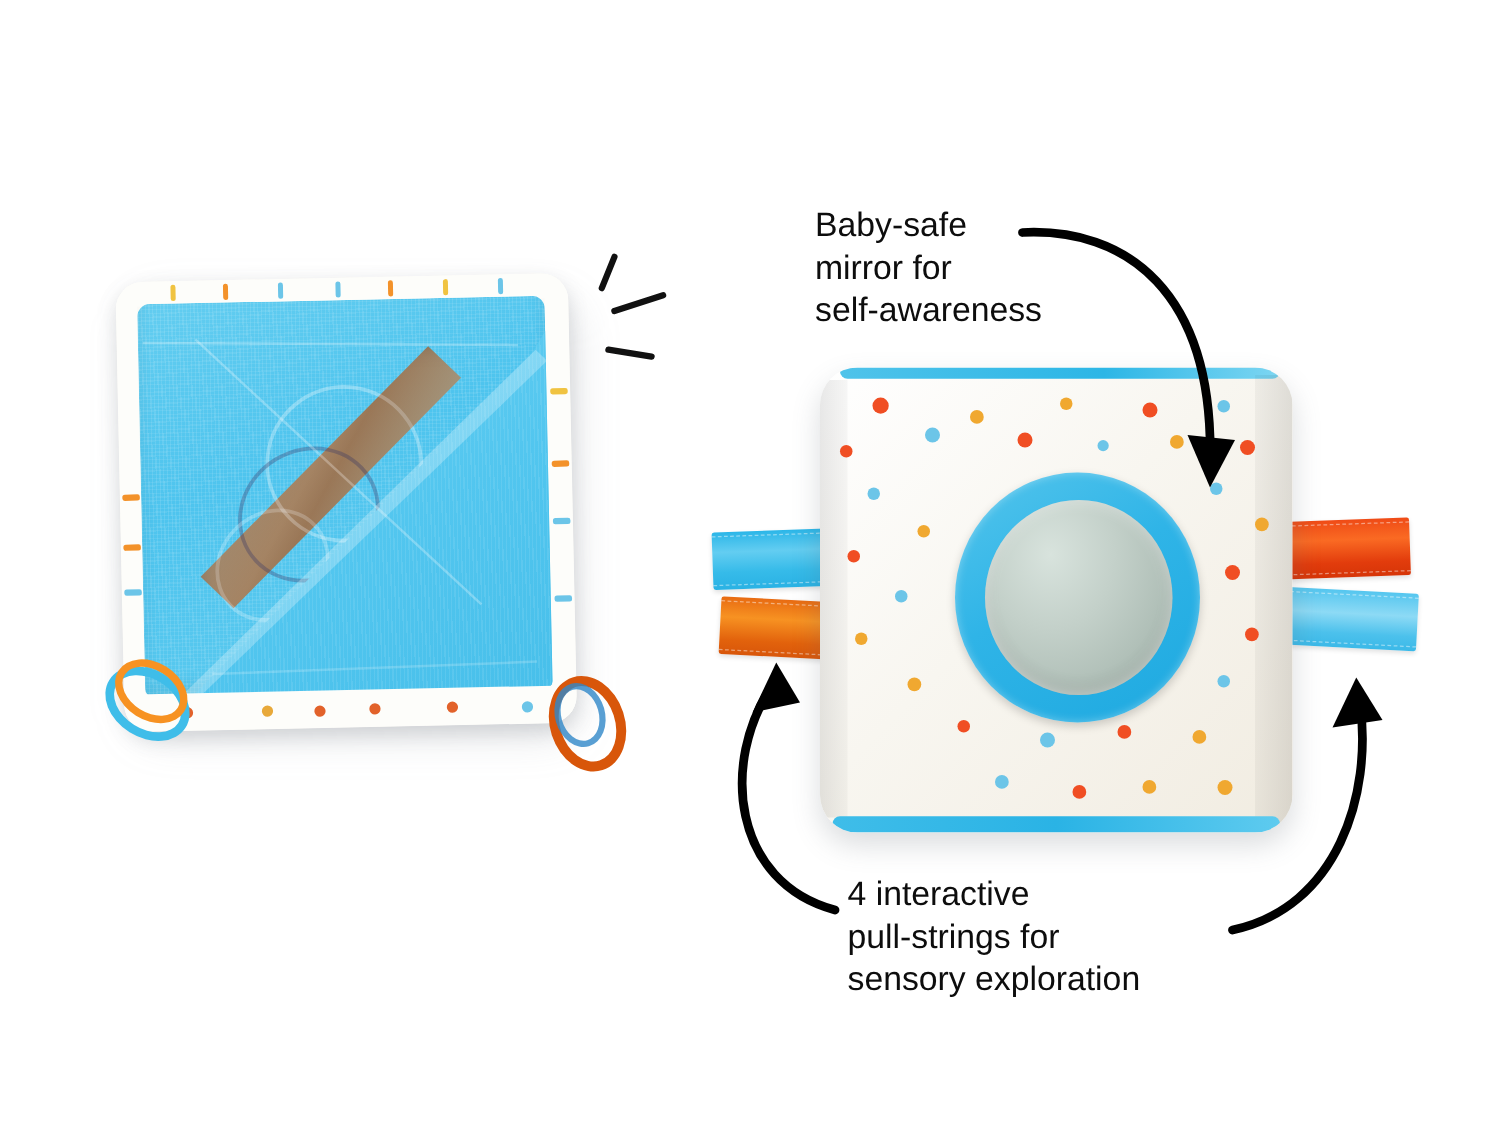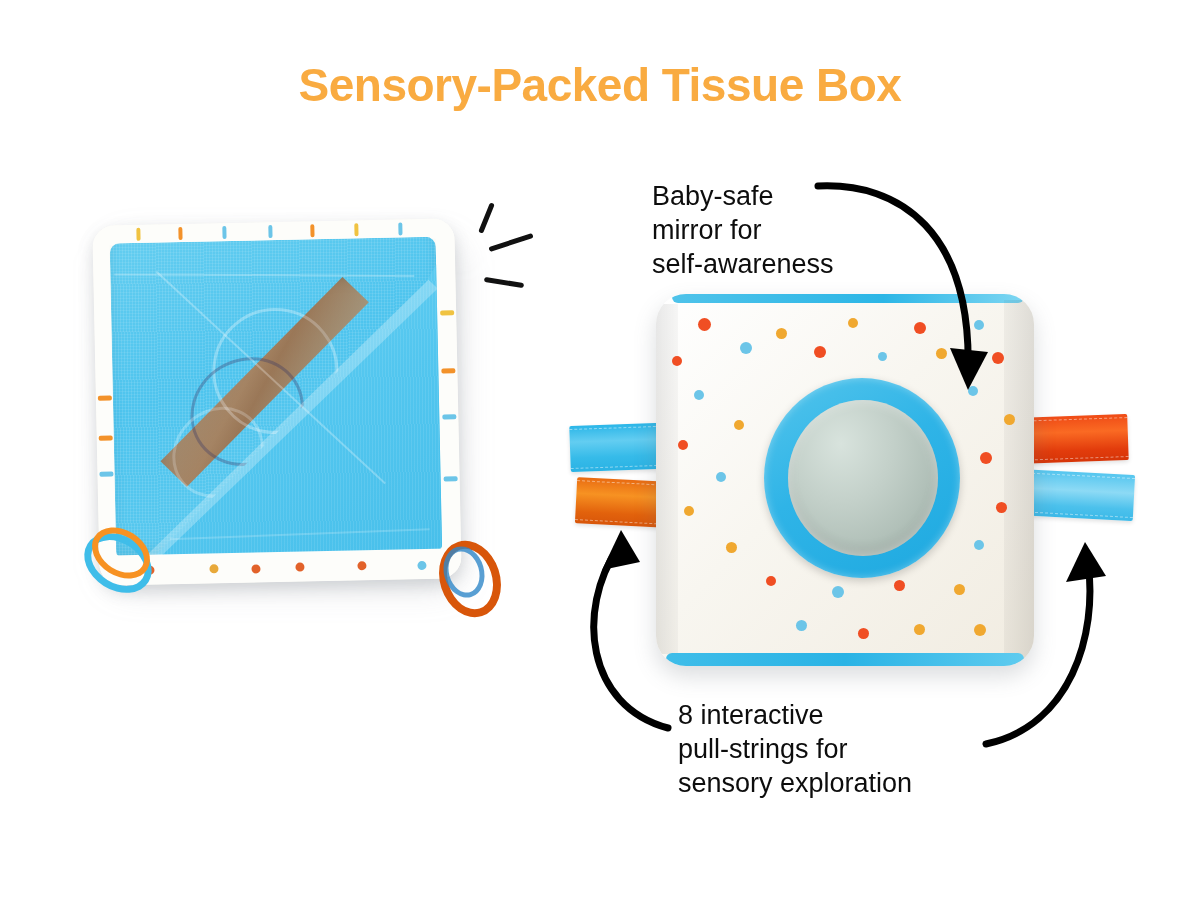--- a/index.html
+++ b/index.html
@@ -37,21 +37,21 @@
   
   .caption {
     position: absolute;
     color: #0d0d0d;
     font-size: 27px;
     line-height: 1.26;
     font-family: "Liberation Sans", sans-serif;
     white-space: pre-line;
   }
   #caption-left   { left: 155px; top: 628px; width: 330px; }
-  #caption-mirror { left: 652px; top: 163px; width: 260px; margin-top: 16px; }
+  #caption-mirror { left: 652px; top: 163px; width: 260px; }
   #caption-pull   { left: 678px; top: 698px; width: 330px; }
 
   
   #product-left {
     position: absolute;
     left: 92px;
     top: 218px;
     width: 380px;
     height: 382px;
   }
@@ -283,21 +283,20 @@
     width: 1200px; height: 900px;
     pointer-events: none;
     overflow: visible;
   }
 </style>
 </head>
 <body>
 
 <div id="stage">
 
-  <div class="page-title">Sensory-Packed Tissue Box</div>
 
   <div id="product-left">
     <div class="box-shadow-soft"></div>
 
     <div class="lb-shell">
 
       <div class="lb-side-trim-l">
         <div class="side-mark" style="left:2px; top:170px; background:#f3922a;"></div>
         <div class="side-mark" style="left:2px; top:210px; background:#f3922a;"></div>
         <div class="side-mark" style="left:2px; top:246px; background:#6cc5e8;"></div>
@@ -425,17 +424,17 @@
       <path d="M 986 744 C 1070 726, 1098 636, 1088 562" fill="none" stroke="#000000" stroke-width="7" stroke-linecap="round"></path>
       <path d="M 1085 542 L 1066 582 L 1106 576 Z" fill="#000000"></path>
     </g>
   </svg>
 
   <div class="caption" id="caption-mirror">Baby-safe
 mirror for
 self-awareness</div>
 
 
-  <div class="caption" id="caption-pull">8 interactive
+  <div class="caption" id="caption-pull">4 interactive
 pull-strings for
 sensory exploration</div>
 
 </div>
 
 </body></html>

